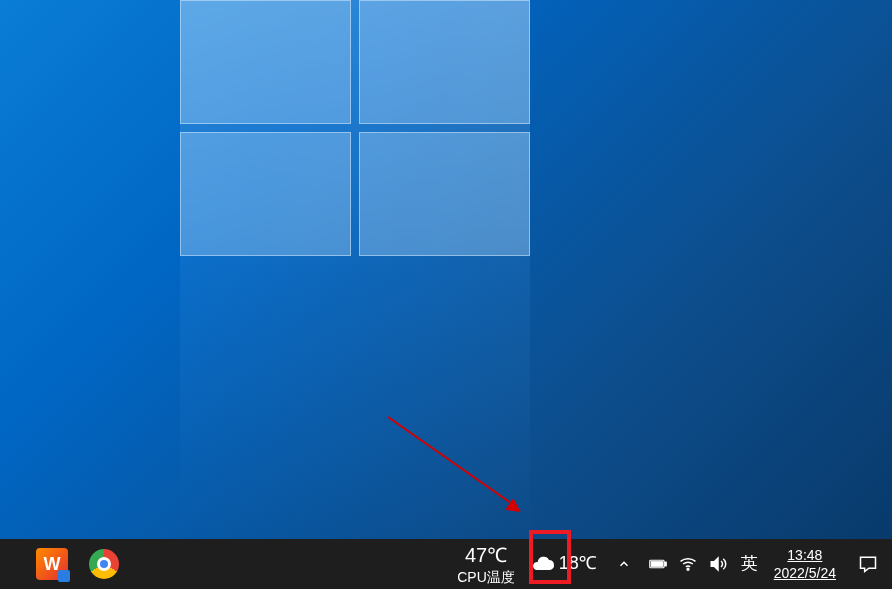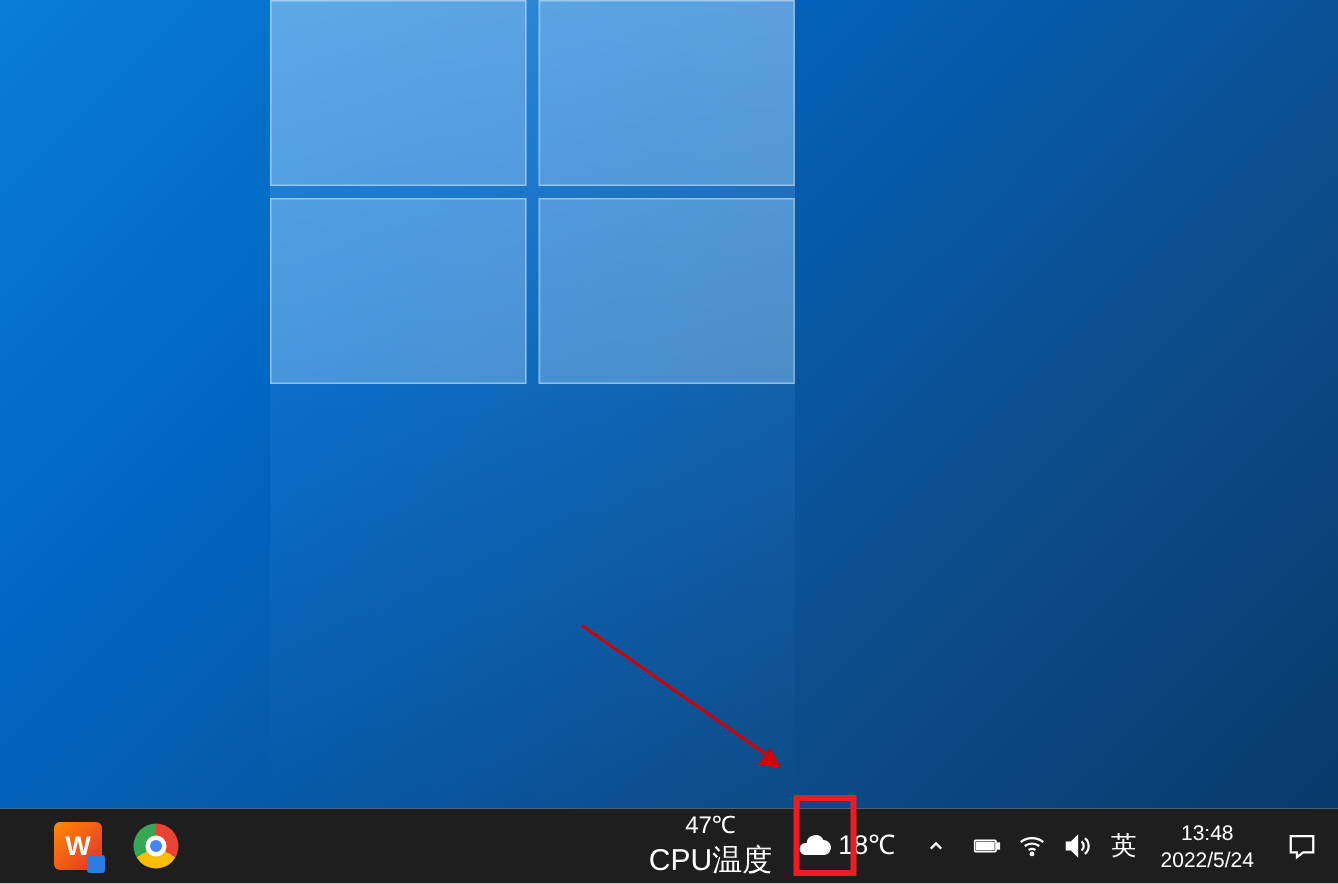--- a/index.html
+++ b/index.html
@@ -147,37 +147,37 @@
       flex-direction: column;
       align-items: center;
       justify-content: center;
       padding: 0 8px;
       cursor: pointer;
       font-size: 14px;
       line-height: 1.3;
     }
     .tray-item.row { flex-direction: row; gap: 4px; }
     
-    .cpu-temp .line1 { font-size: 16px; }
-    .cpu-temp .line2 { font-size: 20px; }
+    .cpu-temp .line1 { font-size: 20px; }
+    .cpu-temp .line2 { font-size: 14px; }
     
     .weather-icon {
       width: 24px; height: 24px;
     }
     
     .tray-small-icon {
       width: 18px; height: 18px;
       display: flex;
       align-items: center;
       justify-content: center;
     }
     
     .ime-text { font-size: 17px; }
     
-    .clock { text-align: center; font-size: 14px; line-height: 1.3; }
+    .clock { text-align: center; font-size: 14px; line-height: 1.3; text-decoration: underline; }
     
     .action-center {
       width: 48px;
       height: 100%;
       display: flex;
       align-items: center;
       justify-content: center;
       cursor: pointer;
     }
     

